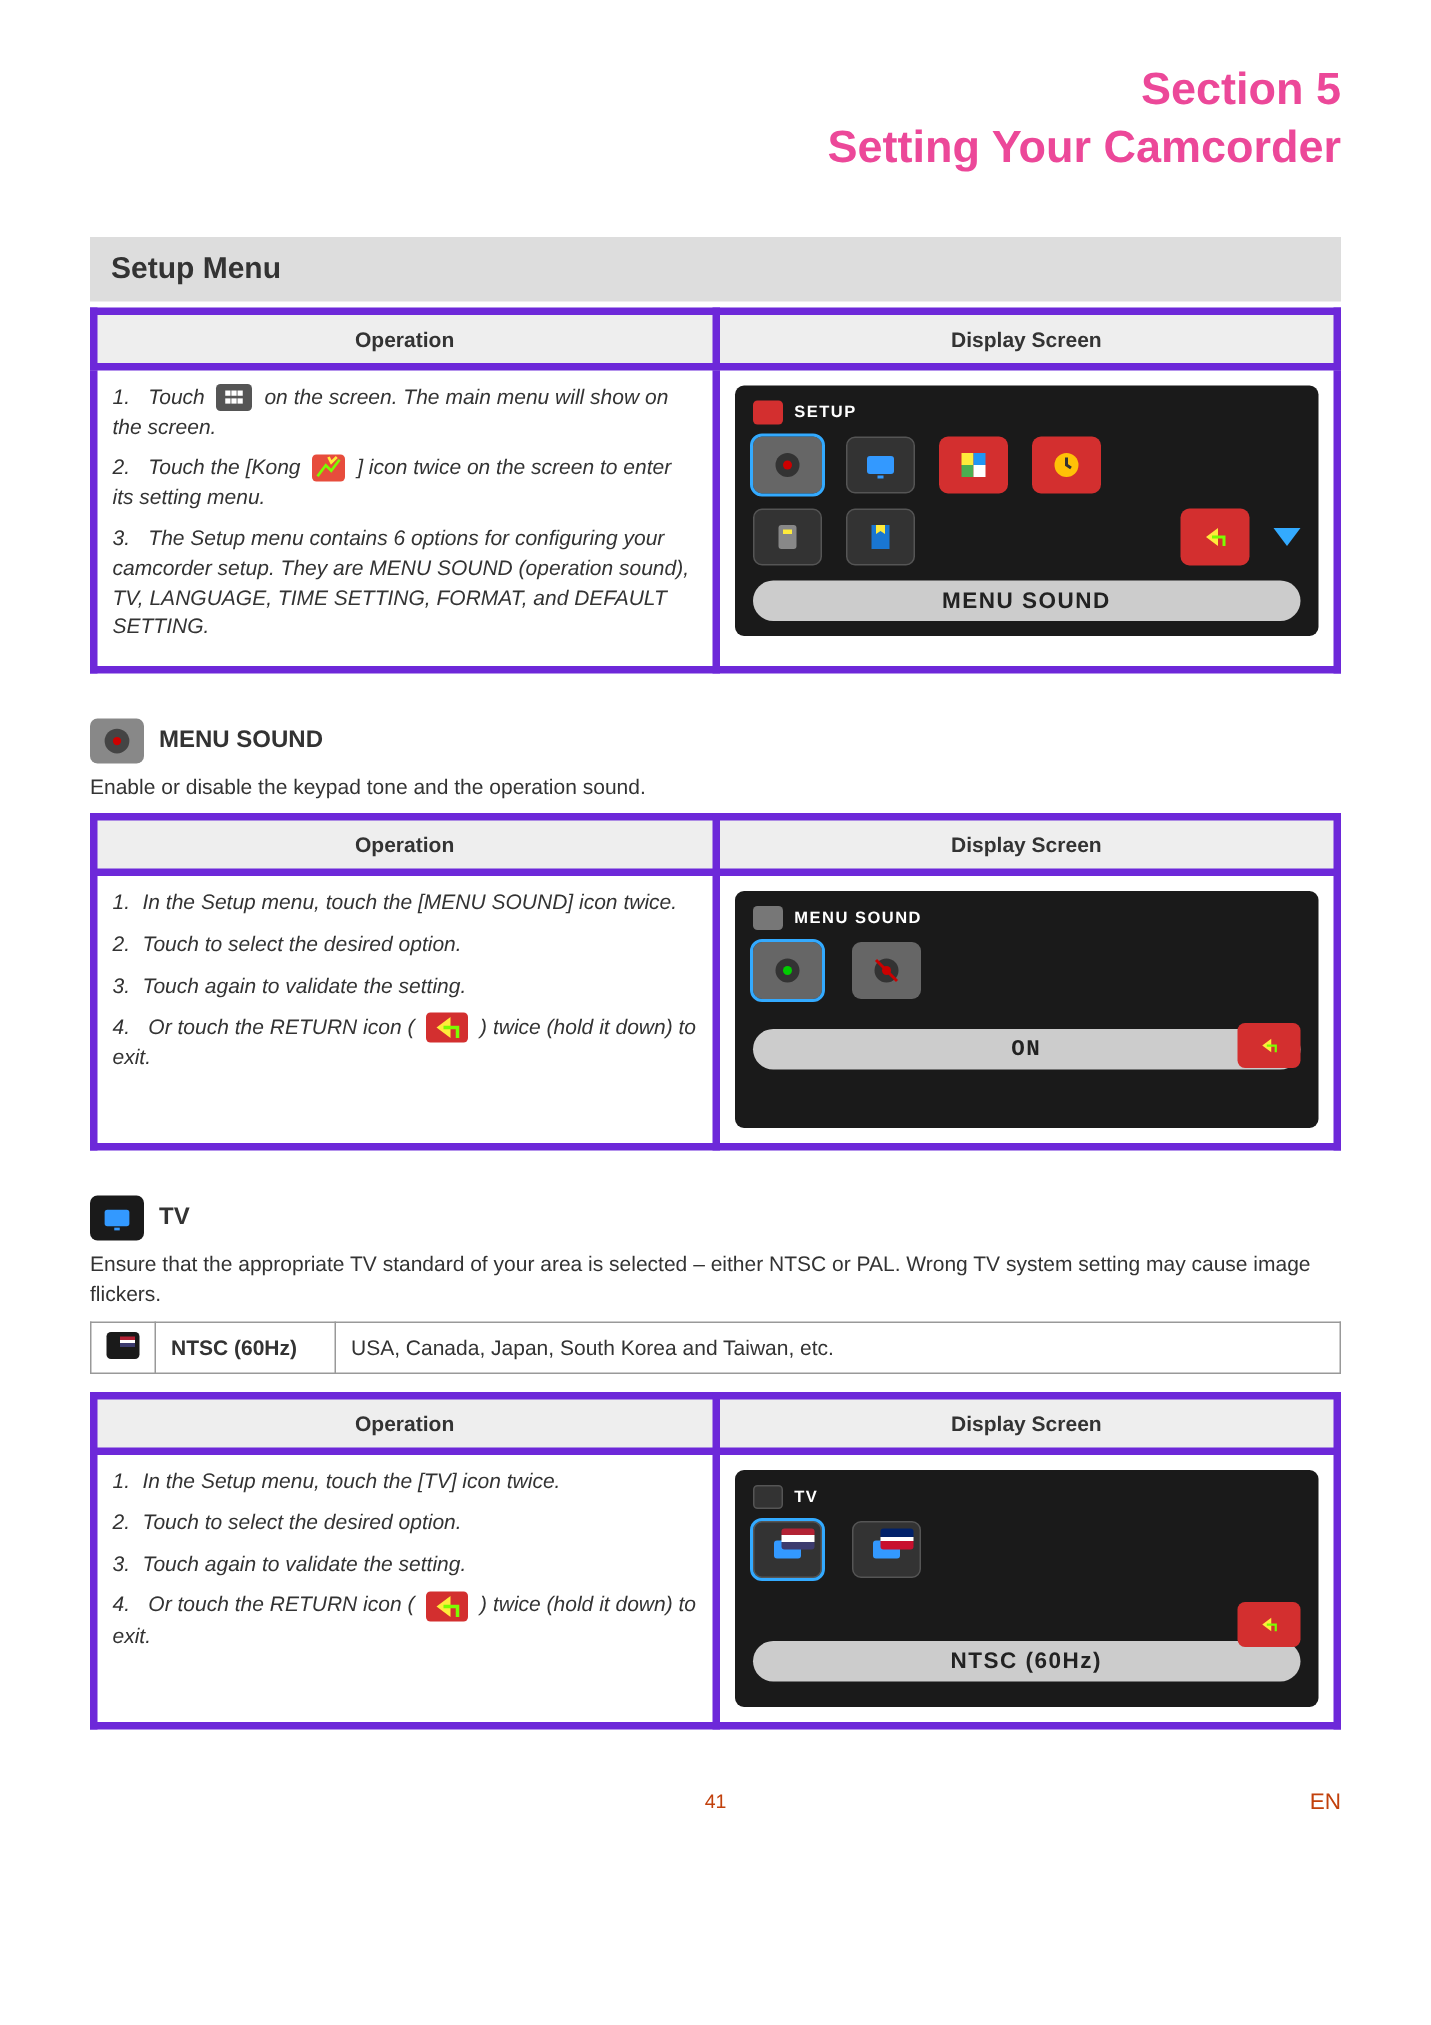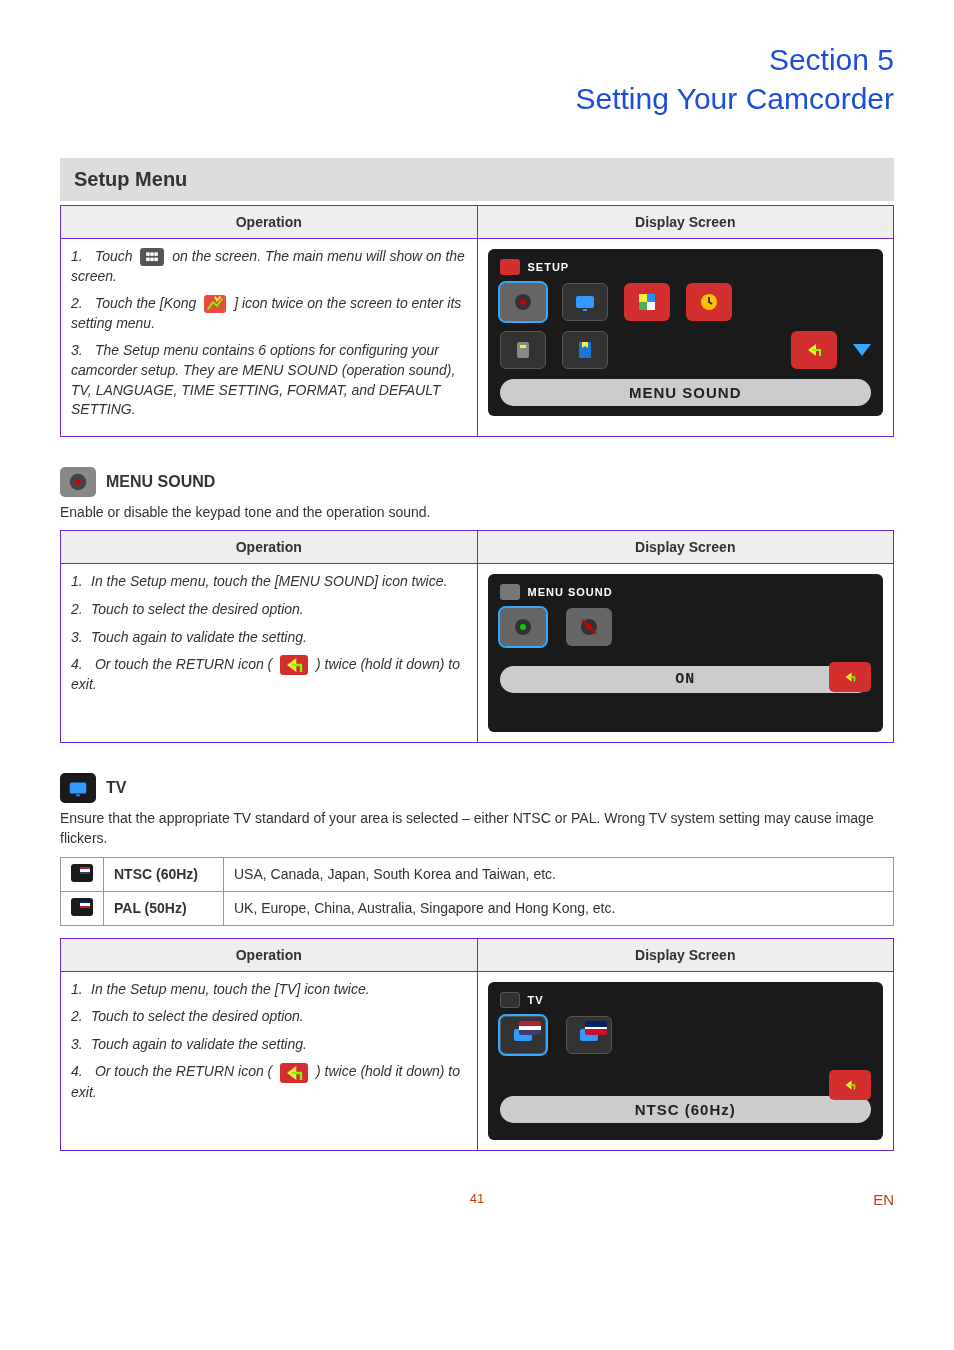--- a/index.html
+++ b/index.html
@@ -8,40 +8,40 @@
       background: #fff;
       width: 954px;
       margin: 0 auto;
       padding: 40px 60px 30px 60px;
       color: #333;
       font-size: 14px;
     }
     .section-title {
       text-align: right;
       font-size: 30px;
-      font-weight: normal;
-      color: #1d4ed8;
+      font-weight: bold;
+      color: #ec4899;
       margin-bottom: 40px;
       line-height: 1.3;
     }
     .subsection-bar {
       background: #ddd;
       padding: 10px 14px;
       font-size: 20px;
       font-weight: bold;
       color: #333;
       margin-bottom: 4px;
     }
     table.op-table {
       width: 100%;
       border-collapse: collapse;
       margin-bottom: 30px;
     }
     table.op-table th, table.op-table td {
-      border: 1px solid #6d28d9;
+      border: 5px solid #6d28d9;
       padding: 8px 10px;
       vertical-align: top;
     }
     table.op-table th {
       background: #eee;
       text-align: center;
       font-weight: bold;
       font-size: 14px;
     }
     table.op-table td.op-col { width: 50%; }
@@ -385,25 +385,20 @@
 </div>
 <div class="sub-desc">Ensure that the appropriate TV standard of your area is selected – either NTSC or PAL. Wrong TV system setting may cause image flickers.</div>
 
 <table class="info-table">
   <tbody>
       <tr>
     <td class="icon-cell"><span class="tiny-icon ntsc"></span></td>
     <td class="name-cell">NTSC (60Hz)</td>
     <td>USA, Canada, Japan, South Korea and Taiwan, etc.</td>
   </tr>
-  <tr>
-    <td class="icon-cell"><span class="tiny-icon pal"></span></td>
-    <td class="name-cell">PAL (50Hz)</td>
-    <td>UK, Europe, China, Australia, Singapore and Hong Kong, etc.</td>
-  </tr>
 </tbody>
   </table>
 
 <table class="op-table">
   <tbody>
       <tr>
     <th>Operation</th>
     <th>Display Screen</th>
   </tr>
   <tr>

